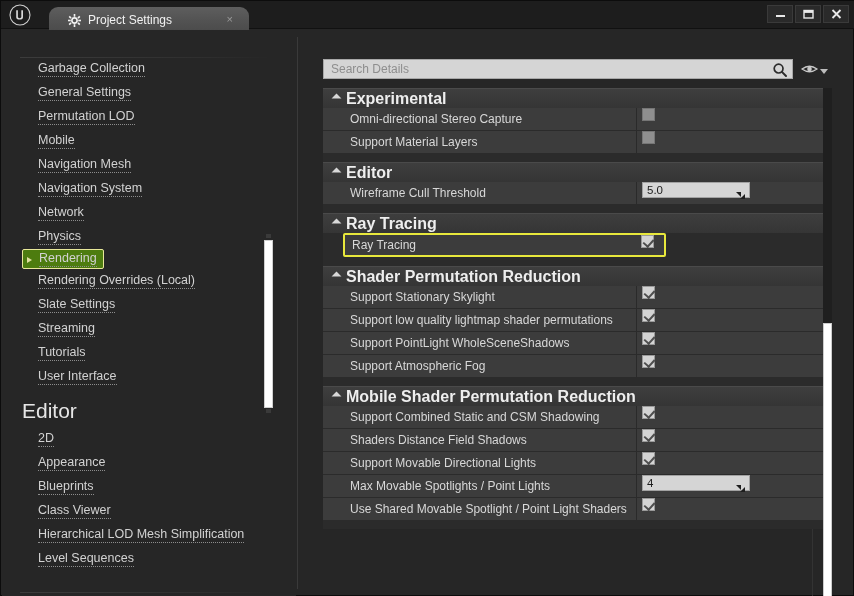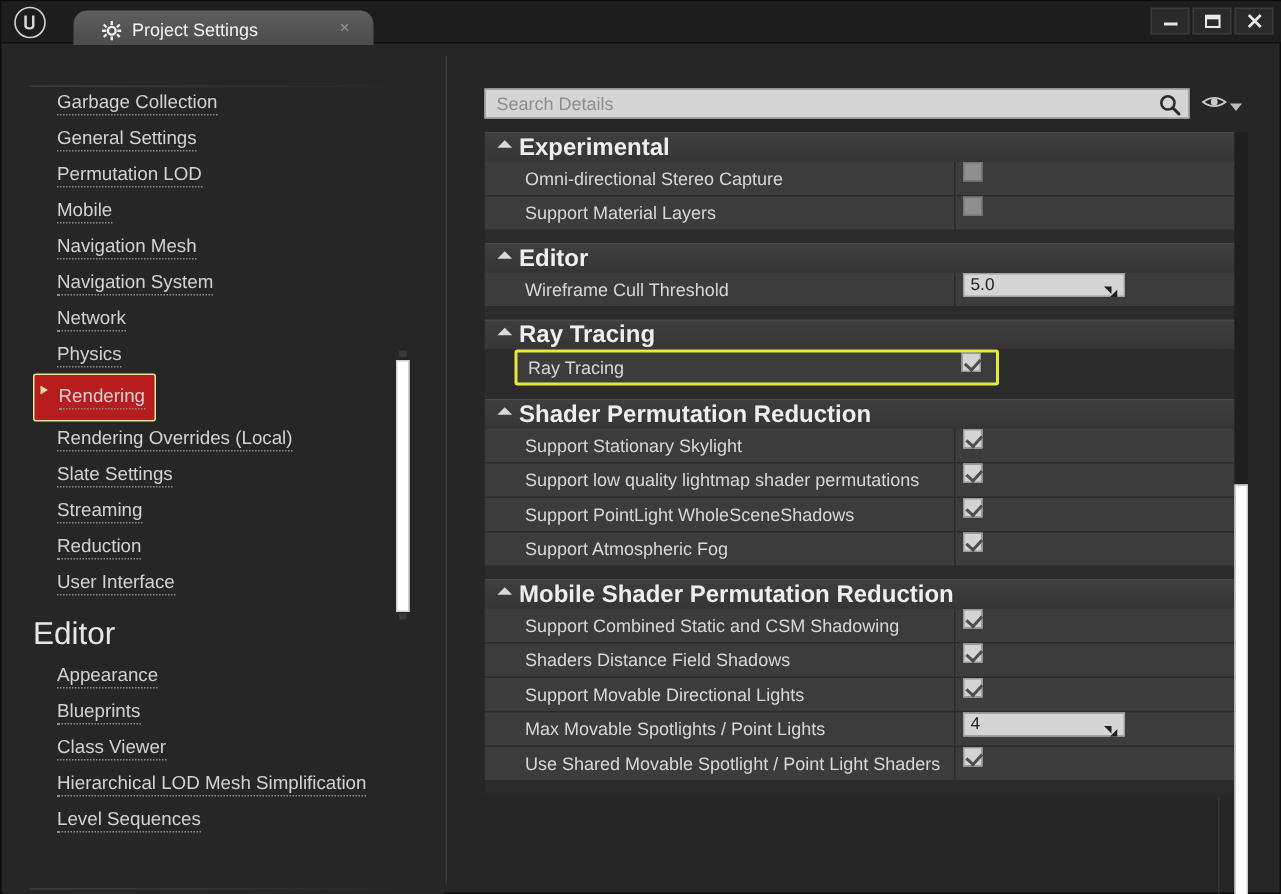--- a/index.html
+++ b/index.html
@@ -97,22 +97,22 @@
     line-height: 15px;
     white-space: nowrap;
   }
   .sb-item.selected {
     margin-left: 20px;
     margin-right: 0;
     width: 82px;
     padding-left: 16px;
     border: 1px solid #e8e89a;
     border-radius: 2px;
-    background: #b91c1c;
-    height: 32px;
+    background: #4d7c0f;
+    height: 20px;
   }
   .sb-item.selected .arrow {
     position: absolute; left: 4px; top: 7px;
     width: 0; height: 0;
     border-left: 5px solid #e0e0a0;
     border-top: 3.5px solid transparent;
     border-bottom: 3.5px solid transparent;
   }
   .sb-header {
     height: 38px;
@@ -360,26 +360,29 @@
         <div class="sb-item">
           <span class="lbl">Rendering Overrides (Local)</span>
         </div>
         <div class="sb-item">
           <span class="lbl">Slate Settings</span>
         </div>
         <div class="sb-item">
           <span class="lbl">Streaming</span>
         </div>
         <div class="sb-item">
-          <span class="lbl">Reduction</span>
+          <span class="lbl">Tutorials</span>
         </div>
         <div class="sb-item">
           <span class="lbl">User Interface</span>
         </div>
         <div class="sb-header">Editor</div>
+        <div class="sb-item">
+          <span class="lbl">2D</span>
+        </div>
         <div class="sb-item">
           <span class="lbl">Appearance</span>
         </div>
         <div class="sb-item">
           <span class="lbl">Blueprints</span>
         </div>
         <div class="sb-item">
           <span class="lbl">Class Viewer</span>
         </div>
         <div class="sb-item">

